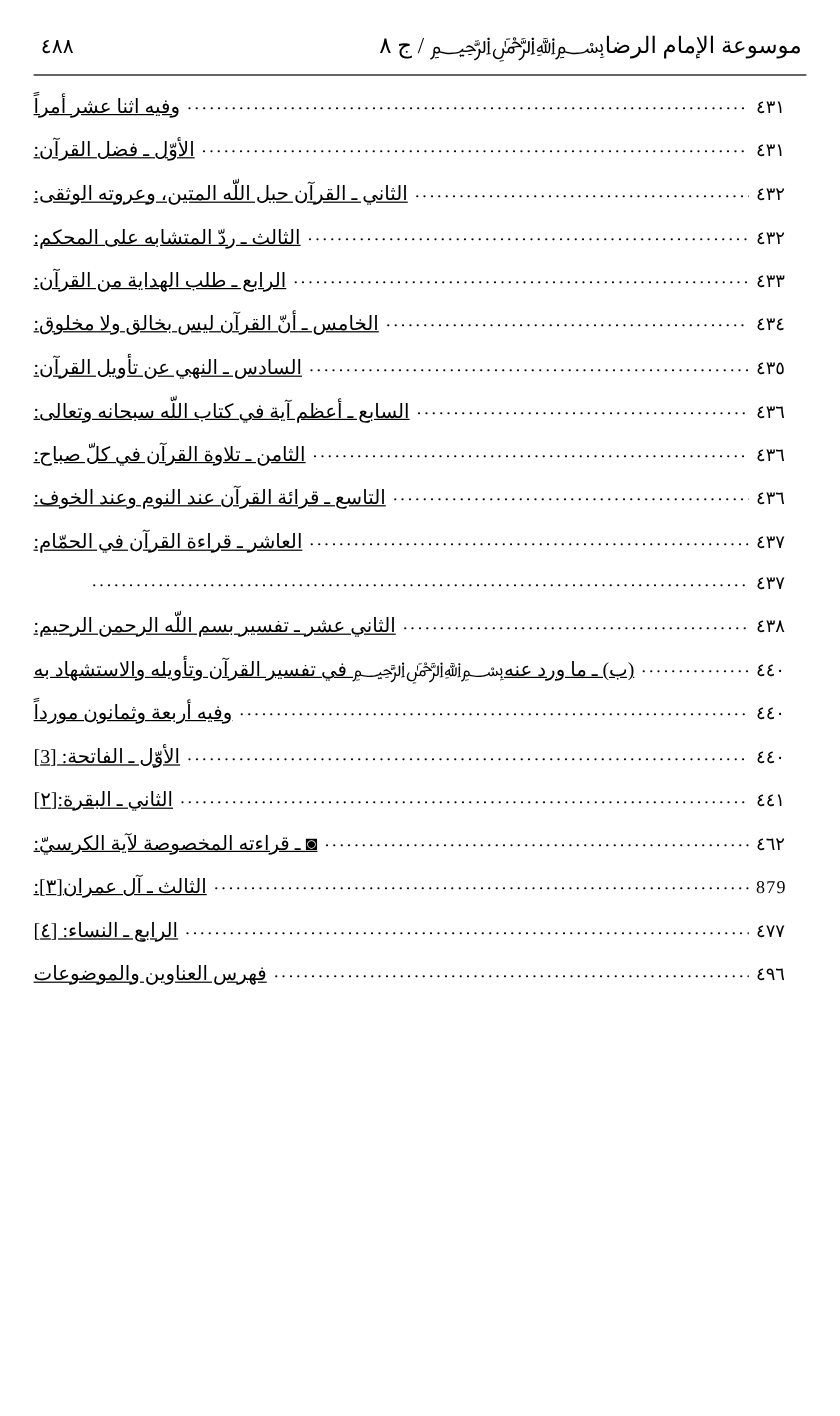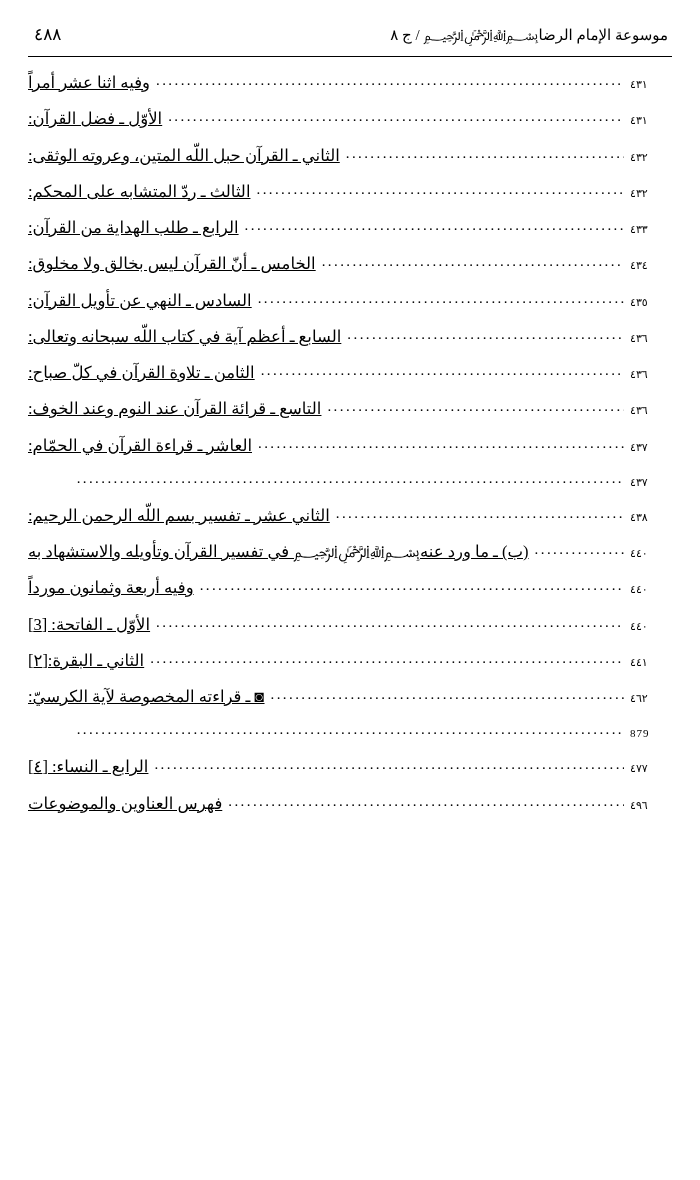--- a/index.html
+++ b/index.html
@@ -25,21 +25,21 @@
   
   .header {
     display: flex;
     flex-direction: row;
     align-items: baseline;
     justify-content: space-between;
     font-size: 16.5px;
     padding: 0 4px 6px 6px;
   }
   .header-title {
-    font-size: 15px;
+    font-size: 19px;
     letter-spacing: 0;
     white-space: nowrap;
   }
   .header-page {
     font-size: 17px;
     white-space: nowrap;
     letter-spacing: 1px;
   }
   .rule {
     border: 0;
@@ -73,21 +73,21 @@
     top: -3px;
     color: #000;
     font-size: 15px;
     letter-spacing: 2.4px;
     direction: ltr;
     text-align: right;
   }
   .toc-page {
     flex: 0 0 auto;
     white-space: nowrap;
-    font-size: 11px;
+    font-size: 15px;
     letter-spacing: 1px;
     min-width: 42px;
     text-align: left;
     direction: ltr;
   }
   
   .ind-1 .toc-title { padding-right: 0; text-decoration: underline; }
 </style>
 </head>
 <body>
@@ -186,20 +186,21 @@
         <span class="toc-title">الثاني ـ البقرة:[٢]</span>
       </div>
       <div class="toc-row ind-1">
         <span class="toc-page">٤٦٢</span>
         <span class="toc-dots">.........................................................................................</span>
         <span class="toc-title">◙ ـ قراءته المخصوصة لآية الكرسيّ:</span>
       </div>
       <div class="toc-row ind-1">
         <span class="toc-page">879</span>
         <span class="toc-dots">.........................................................................................</span>
+        <span class="toc-title">الثالث ـ آل عمران[٣]:</span>
       </div>
       <div class="toc-row ind-1">
         <span class="toc-page">٤٧٧</span>
         <span class="toc-dots">.........................................................................................</span>
         <span class="toc-title">الرابع ـ النساء: [٤]</span>
       </div>
       <div class="toc-row ind-1">
         <span class="toc-page">٤٩٦</span>
         <span class="toc-dots">.........................................................................................</span>
         <span class="toc-title">فهرس العناوين والموضوعات</span>

